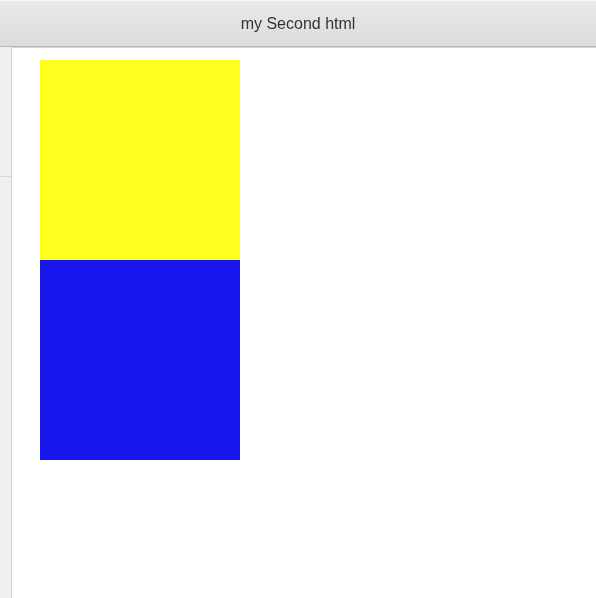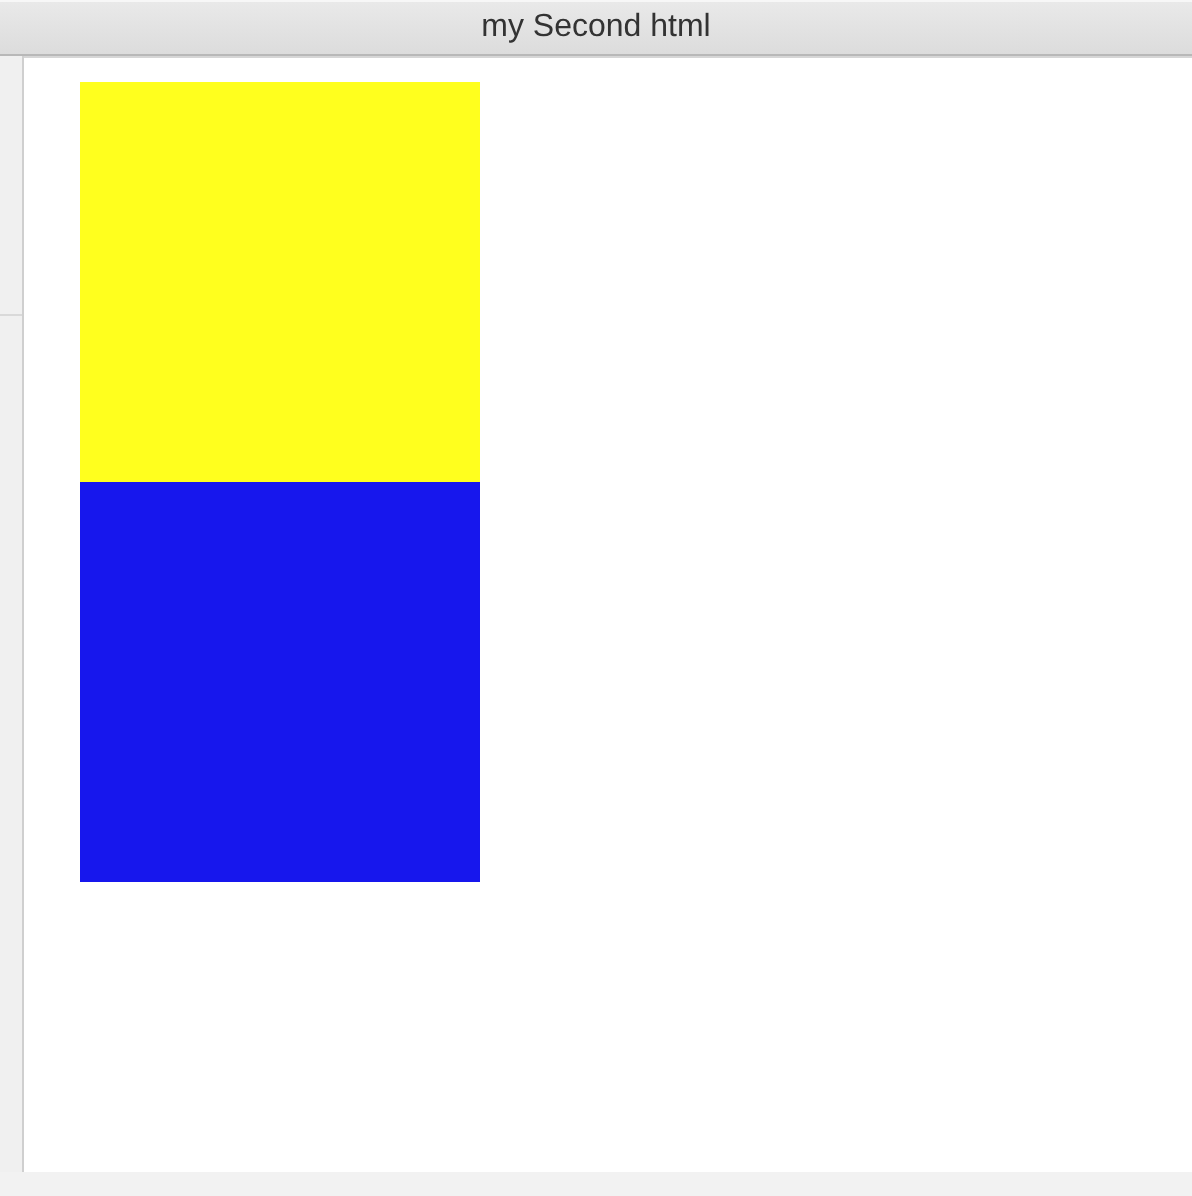--- a/index.html
+++ b/index.html
@@ -8,21 +8,21 @@
       box-sizing: border-box;
     }
     body {
       font-family: -apple-system, "Helvetica Neue", Arial, sans-serif;
       background: #f2f2f2;
       width: 596px;
       height: 598px;
       overflow: hidden;
     }
     .titlebar {
-      height: 28px;
+      height: 47px;
       background: linear-gradient(to bottom, #e9e9e9 0%, #dcdcdc 100%);
       border-top: 1px solid #f7f7f7;
       border-bottom: 1px solid #b8b8b8;
       display: flex;
       align-items: center;
       justify-content: center;
       font-size: 16px;
       color: #333;
     }
     .main-region {

